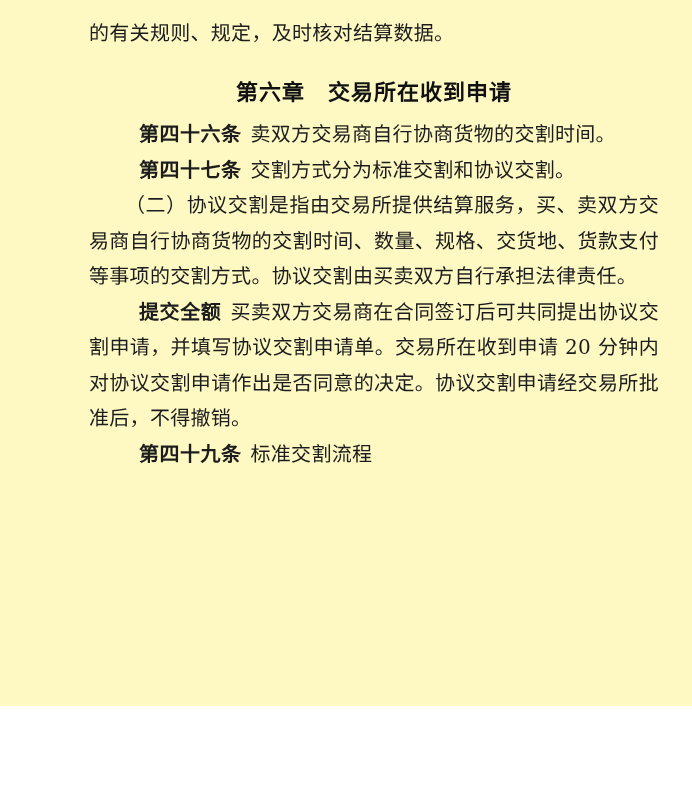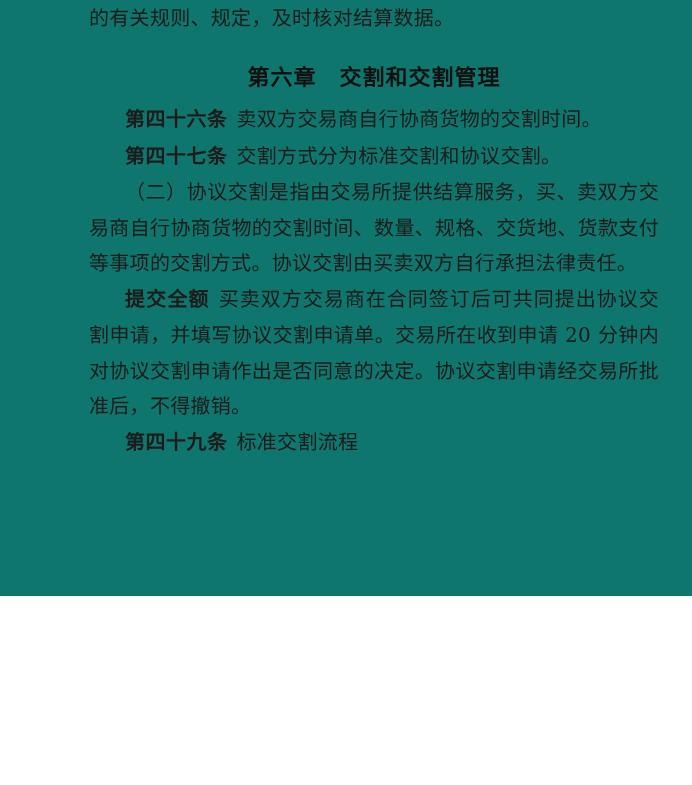--- a/index.html
+++ b/index.html
@@ -3,25 +3,25 @@
 <meta charset="utf-8">
 <style>
   html, body {
     margin: 0;
     padding: 0;
     background: #ffffff;
   }
   .page {
     position: relative;
     width: 692px;
-    height: 596px;
-    background: #0f766e;
+    height: 706px;
+    background: #fef9c3;
     overflow: hidden;
     box-sizing: border-box;
-    padding: 0 33px 0 89px;
+    padding: 15px 33px 0 89px;
     color: #1c1c1c;
   }
   .doc {
     width: 570px;
   }
   
   p.para, p.cont {
     margin: 0;
     font-family: "DejaVu Serif", "Liberation Serif", serif;
     font-size: 20px;
@@ -35,24 +35,25 @@
   p.cont {
     text-indent: 0;
     line-height: 36px;
   }
   
   p.para {
     text-indent: 36px;
   }
   
   .lbl {
-    font-family: Liberation Mono, monospace;
+    font-family: Liberation Serif, serif;
     font-weight: 700;
     margin-right: 9px;
     letter-spacing: 0.5px;
+    margin-left: 14px;
   }
   
   h2.chapter {
     margin: 22px 0 4px 0;
     font-family: "DejaVu Sans", "Liberation Sans", sans-serif;
     font-weight: 700;
     font-size: 22px;
     line-height: 40px;
     text-align: center;
     letter-spacing: 1px;
@@ -60,21 +61,21 @@
   }
 </style>
 </head>
 <body>
 
 <div class="page">
   <div class="doc">
 
     <p class="cont">的有关规则、规定，及时核对结算数据。</p>
 
-    <h2 class="chapter">第六章　交割和交割管理</h2>
+    <h2 class="chapter">第六章　交易所在收到申请</h2>
 
     <p class="para"><span class="lbl">第四十六条</span><span>卖双方交易商自行协商货物的交割时间。</span></p>
 
     <p class="para"><span class="lbl">第四十七条</span><span>交割方式分为标准交割和协议交割。</span></p>
 
 
     <p class="para">（二）协议交割是指由交易所提供结算服务，买、卖双方交易商自行协商货物的交割时间、数量、规格、交货地、货款支付等事项的交割方式。协议交割由买卖双方自行承担法律责任。</p>
 
     <p class="para"><span class="lbl">提交全额</span><span>买卖双方交易商在合同签订后可共同提出协议交割申请，并填写协议交割申请单。交易所在收到申请 20 分钟内对协议交割申请作出是否同意的决定。协议交割申请经交易所批准后，不得撤销。</span></p>
 

